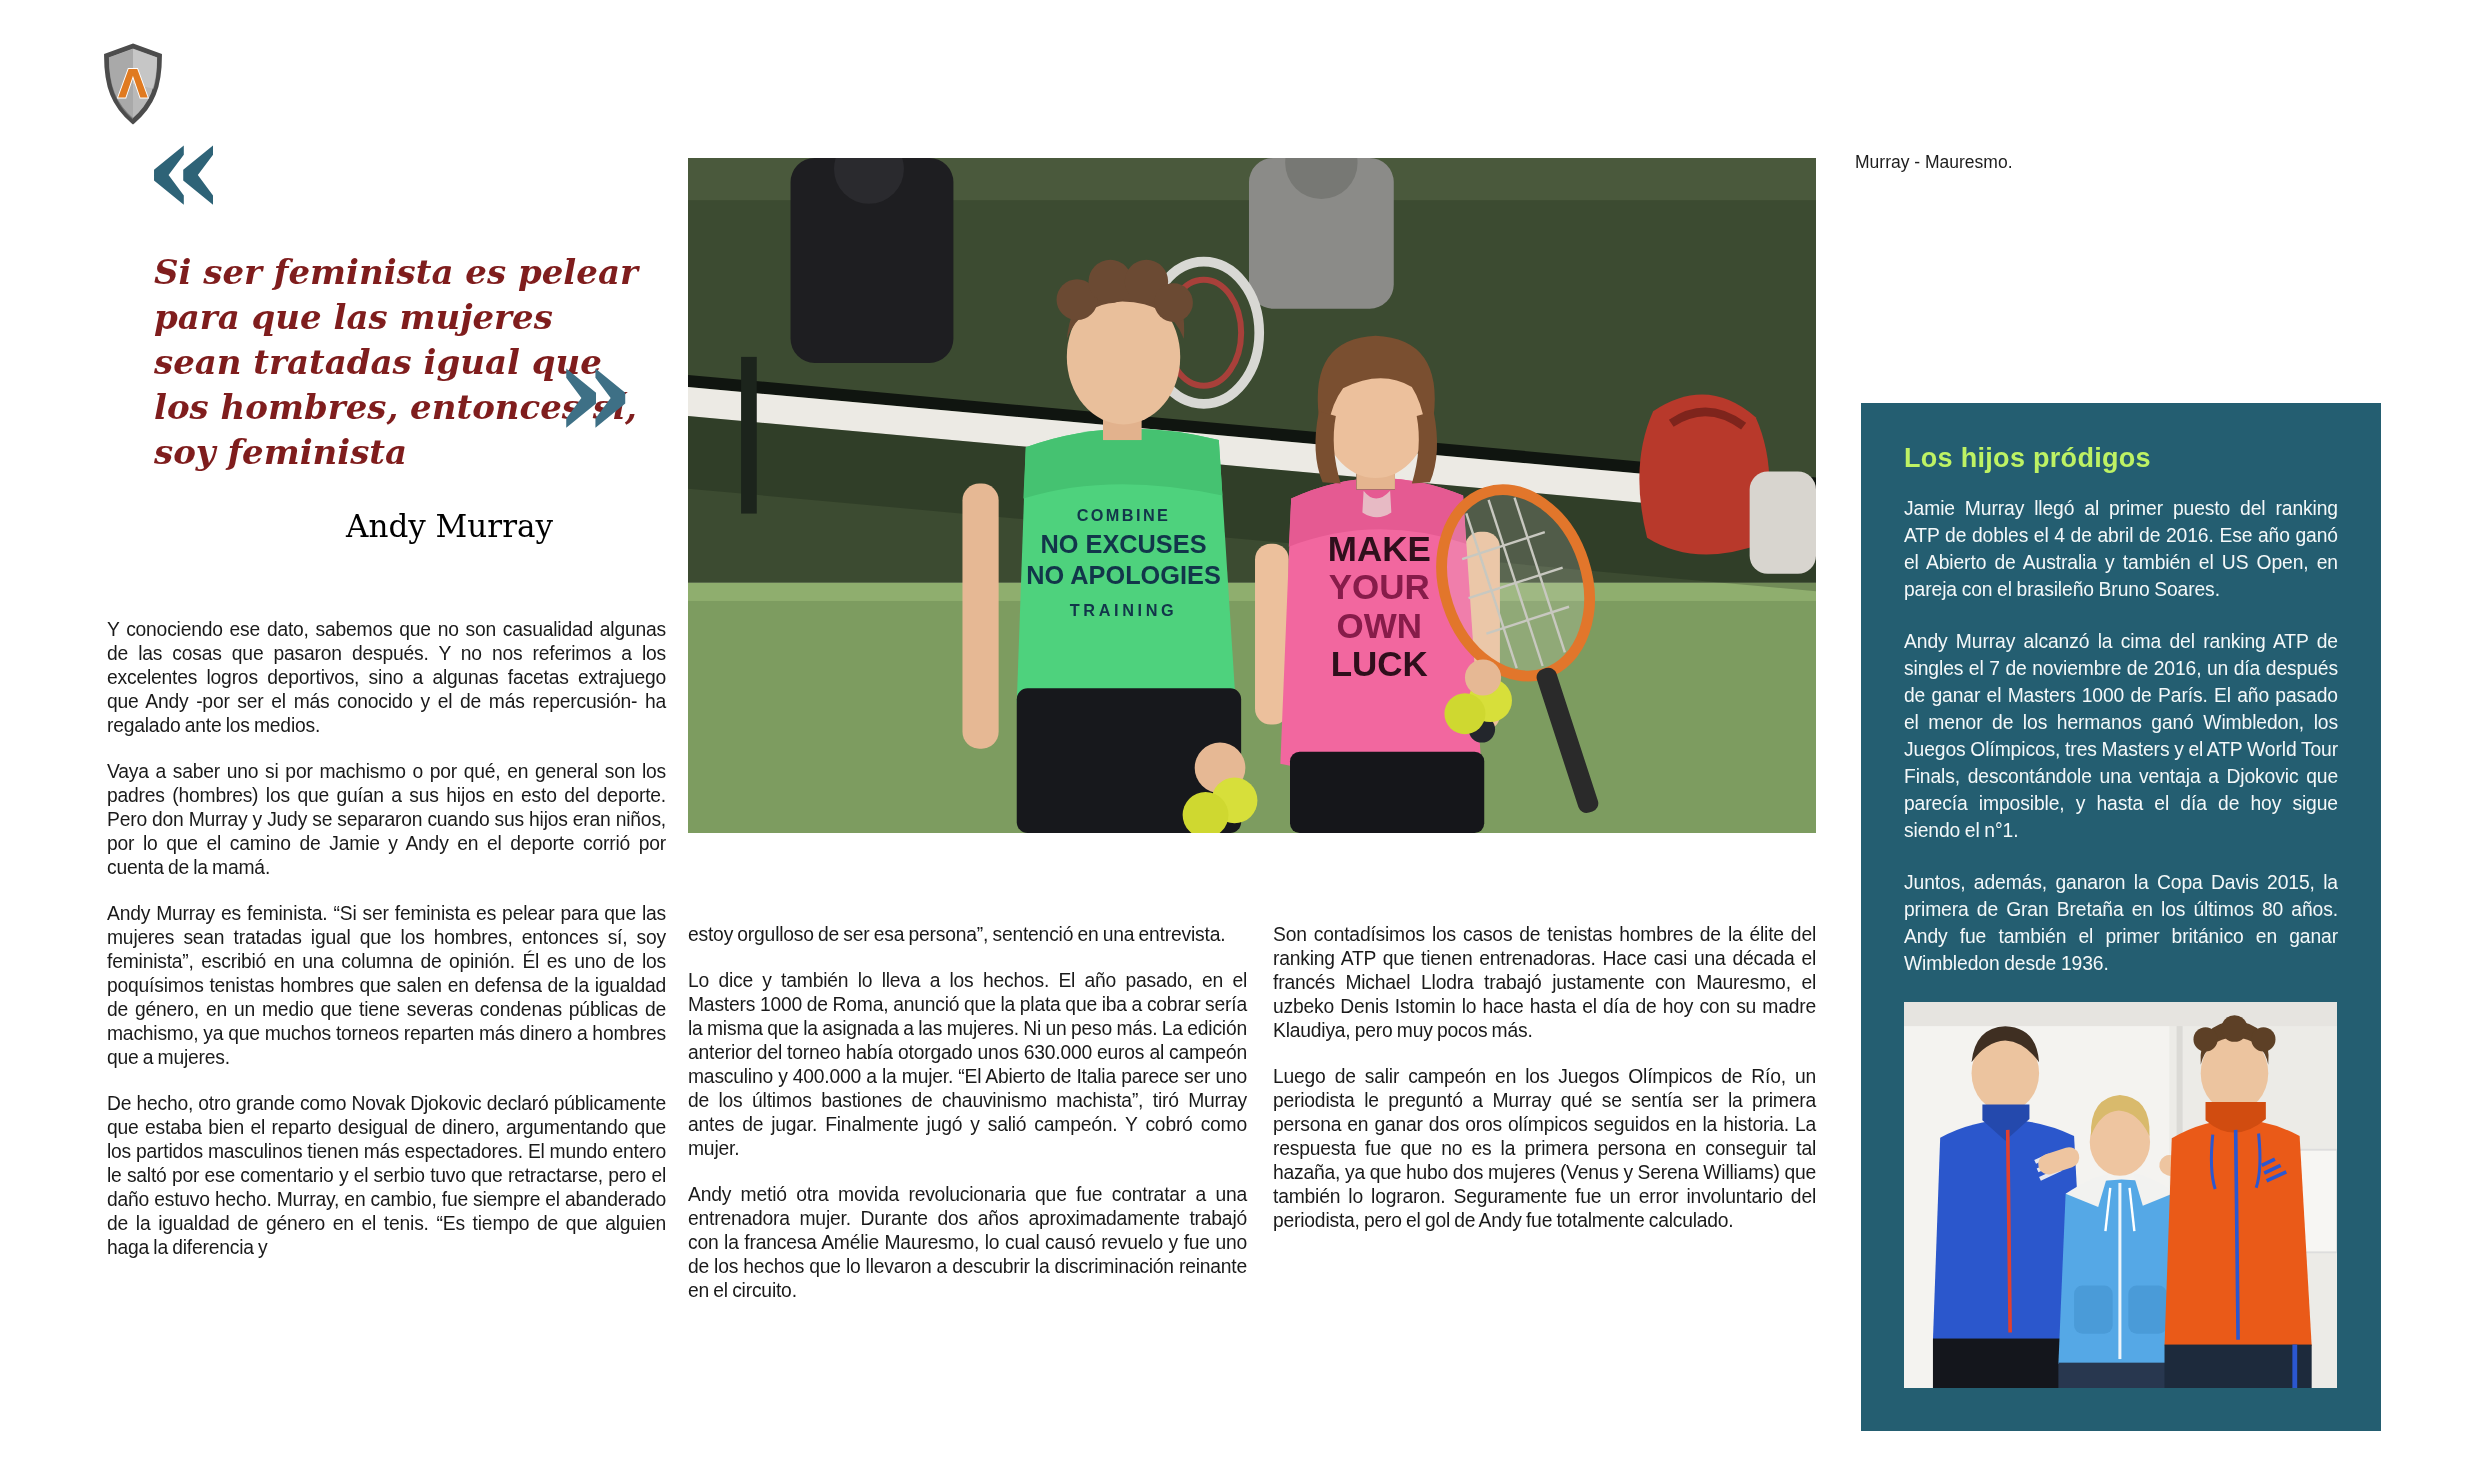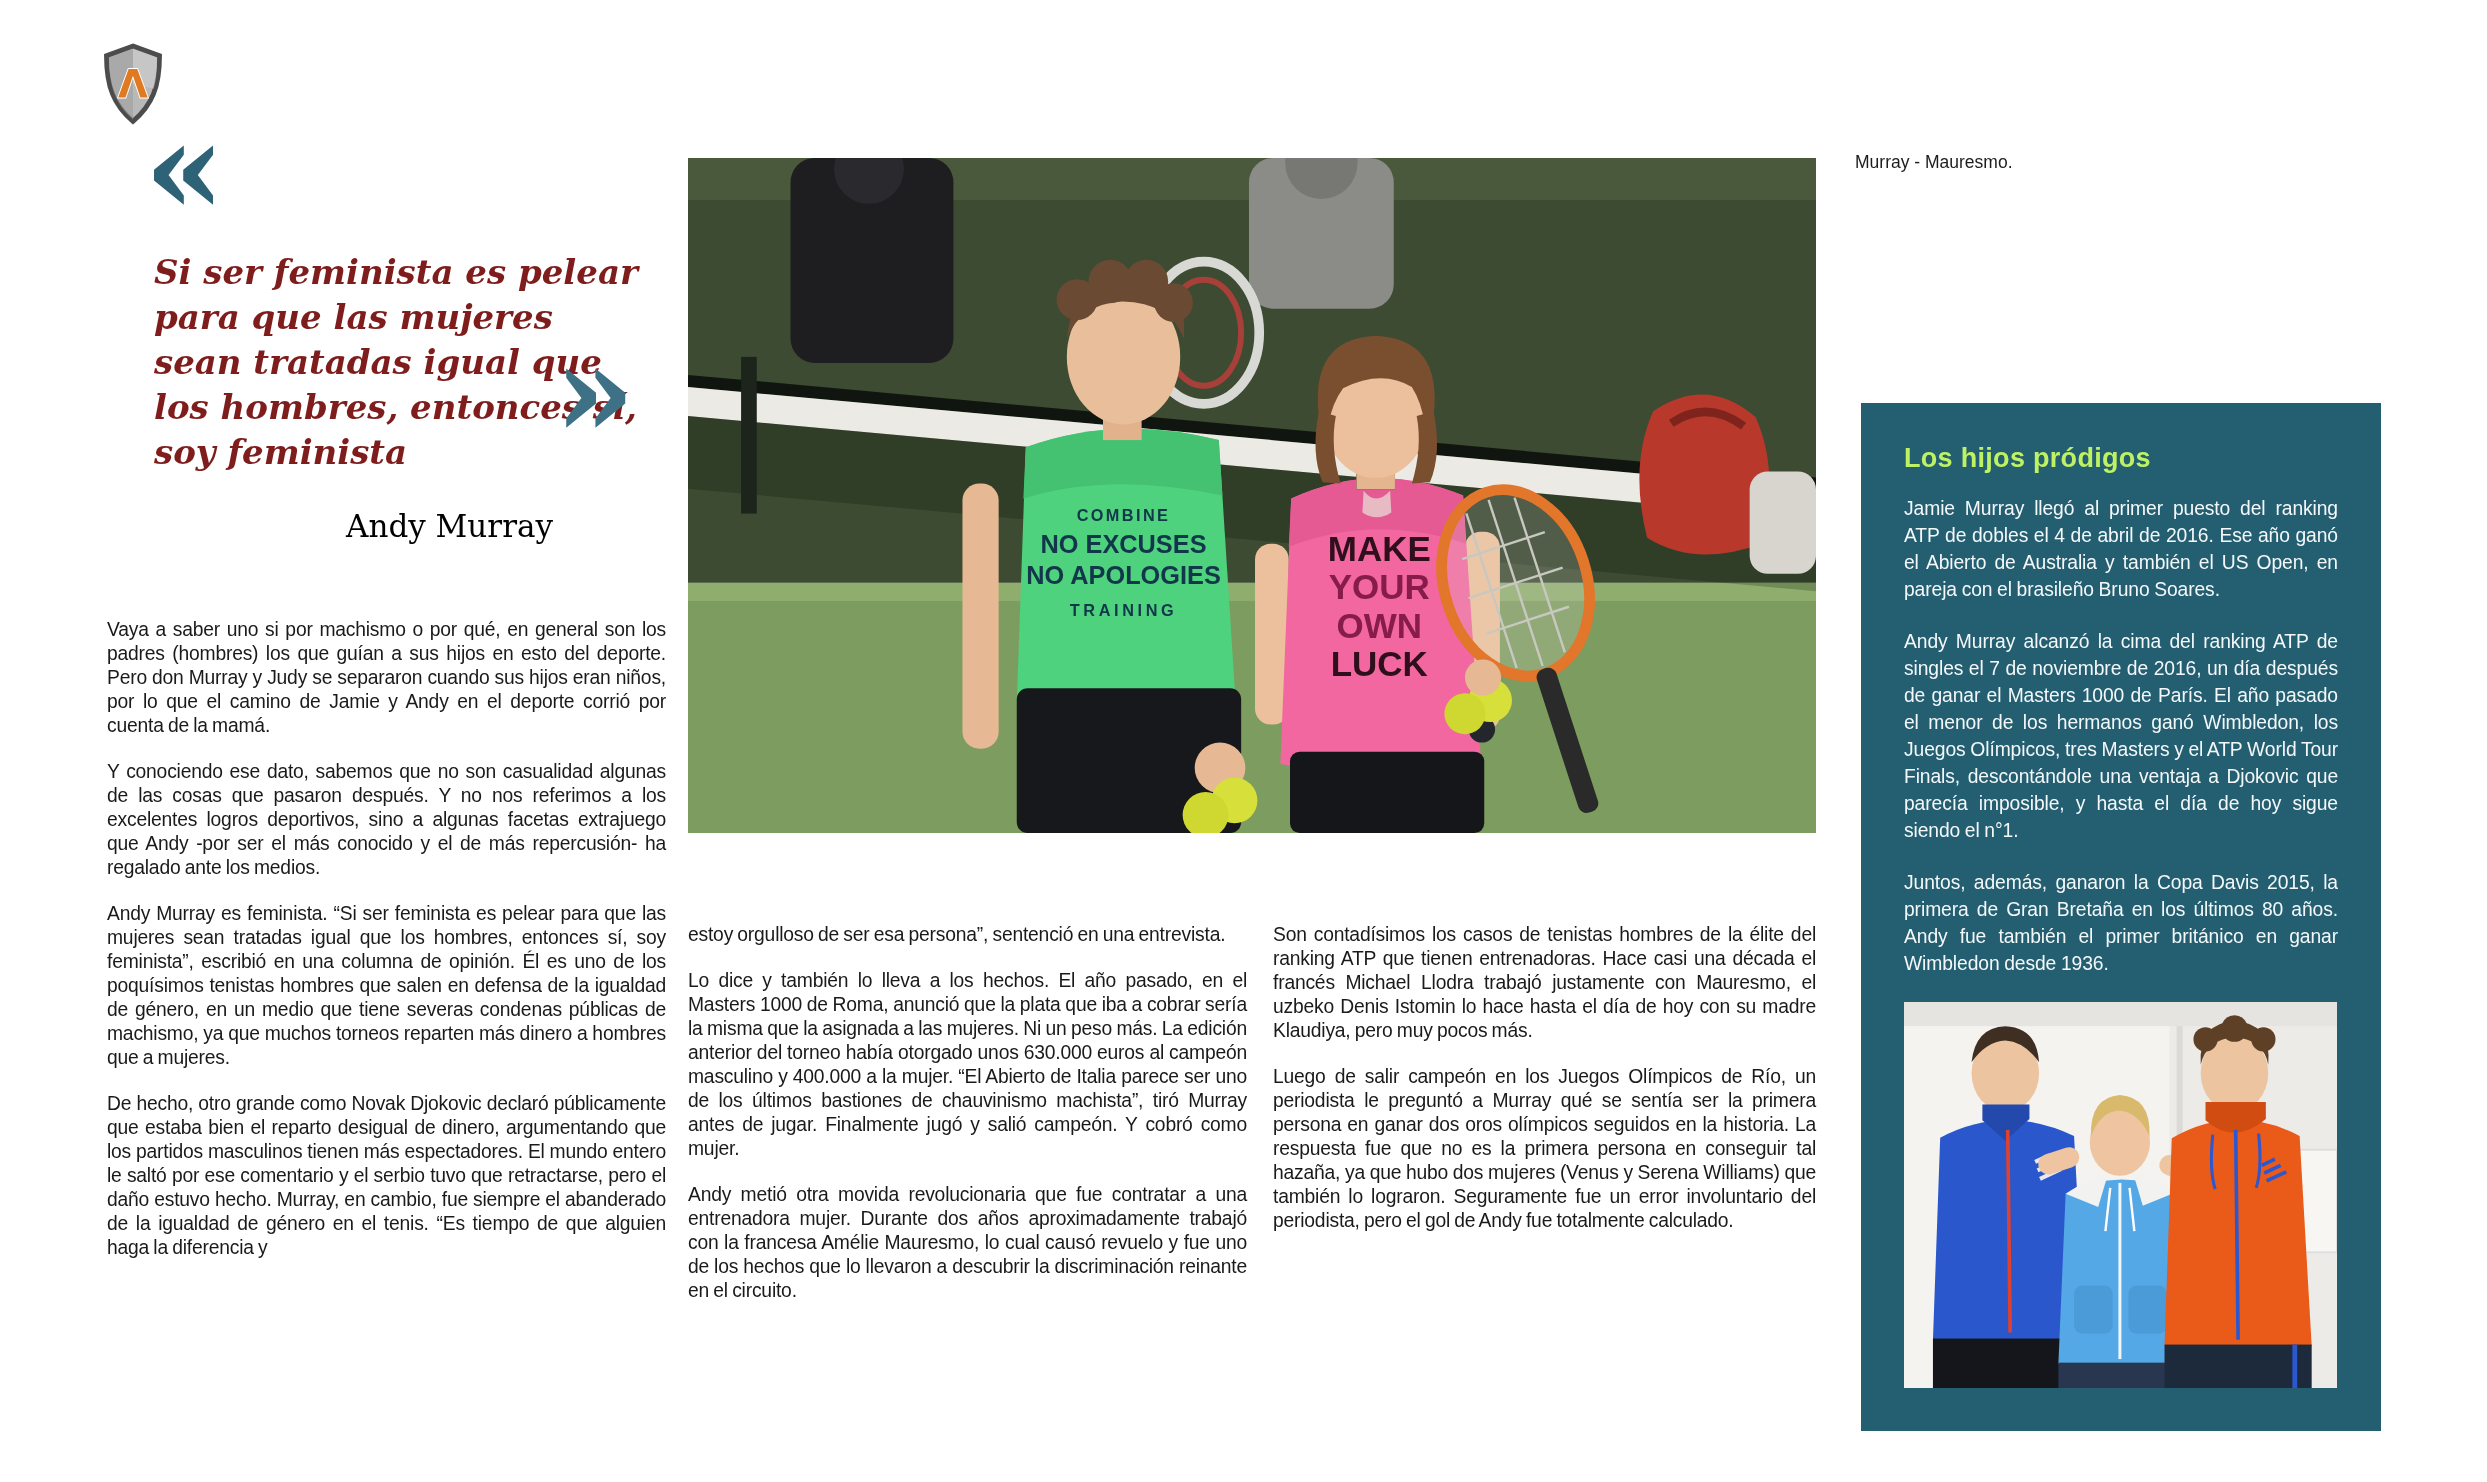--- a/index.html
+++ b/index.html
@@ -62,22 +62,22 @@
     </svg>
   </div>
 
 
   <div class="q-open">«</div>
   <div class="q-text">Si ser feminista es pelear para que las mujeres sean tratadas igual que los hombres, entonces sí, soy feminista</div>
   <div class="q-close">»</div>
   <div class="q-attr">Andy Murray</div>
 
   <div class="col col1">
+    <p>Y conociendo ese dato, sabemos que no son casualidad algunas de las cosas que pasaron después. Y no nos referimos a los excelentes logros deportivos, sino a algunas facetas extrajuego que Andy -por ser el más conocido y el de más repercusión- ha regalado ante los medios.</p>
     <p>Vaya a saber uno si por machismo o por qué, en general son los padres (hombres) los que guían a sus hijos en esto del deporte. Pero don Murray y Judy se separaron cuando sus hijos eran niños, por lo que el camino de Jamie y Andy en el deporte corrió por cuenta de la mamá.</p>
-    <p>Y conociendo ese dato, sabemos que no son casualidad algunas de las cosas que pasaron después. Y no nos referimos a los excelentes logros deportivos, sino a algunas facetas extrajuego que Andy -por ser el más conocido y el de más repercusión- ha regalado ante los medios.</p>
     <p>Andy Murray es feminista. “Si ser feminista es pelear para que las mujeres sean tratadas igual que los hombres, entonces sí, soy feminista”, escribió en una columna de opinión. Él es uno de los poquísimos tenistas hombres que salen en defensa de la igualdad de género, en un medio que tiene severas condenas públicas de machismo, ya que muchos torneos reparten más dinero a hombres que a mujeres.</p>
     <p>De hecho, otro grande como Novak Djokovic declaró públicamente que estaba bien el reparto desigual de dinero, argumentando que los partidos masculinos tienen más espectadores. El mundo entero le saltó por ese comentario y el serbio tuvo que retractarse, pero el daño estuvo hecho. Murray, en cambio, fue siempre el abanderado de la igualdad de género en el tenis. “Es tiempo de que alguien haga la diferencia y</p>
   </div>
   <div class="col col2">
     <p>estoy orgulloso de ser esa persona”, sentenció en una entrevista.</p>
     <p>Lo dice y también lo lleva a los hechos. El año pasado, en el Masters 1000 de Roma, anunció que la plata que iba a cobrar sería la misma que la asignada a las mujeres. Ni un peso más. La edición anterior del torneo había otorgado unos 630.000 euros al campeón masculino y 400.000 a la mujer. “El Abierto de Italia parece ser uno de los últimos bastiones de chauvinismo machista”, tiró Murray antes de jugar. Finalmente jugó y salió campeón. Y cobró como mujer.</p>
     <p>Andy metió otra movida revolucionaria que fue contratar a una entrenadora mujer. Durante dos años aproximadamente trabajó con la francesa Amélie Mauresmo, lo cual causó revuelo y fue uno de los hechos que lo llevaron a descubrir la discriminación reinante en el circuito.</p>
   </div>
   <div class="col col3">
     <p>Son contadísimos los casos de tenistas hombres de la élite del ranking ATP que tienen entrenadoras. Hace casi una década el francés Michael Llodra trabajó justamente con Mauresmo, el uzbeko Denis Istomin lo hace hasta el día de hoy con su madre Klaudiya, pero muy pocos más.</p>

